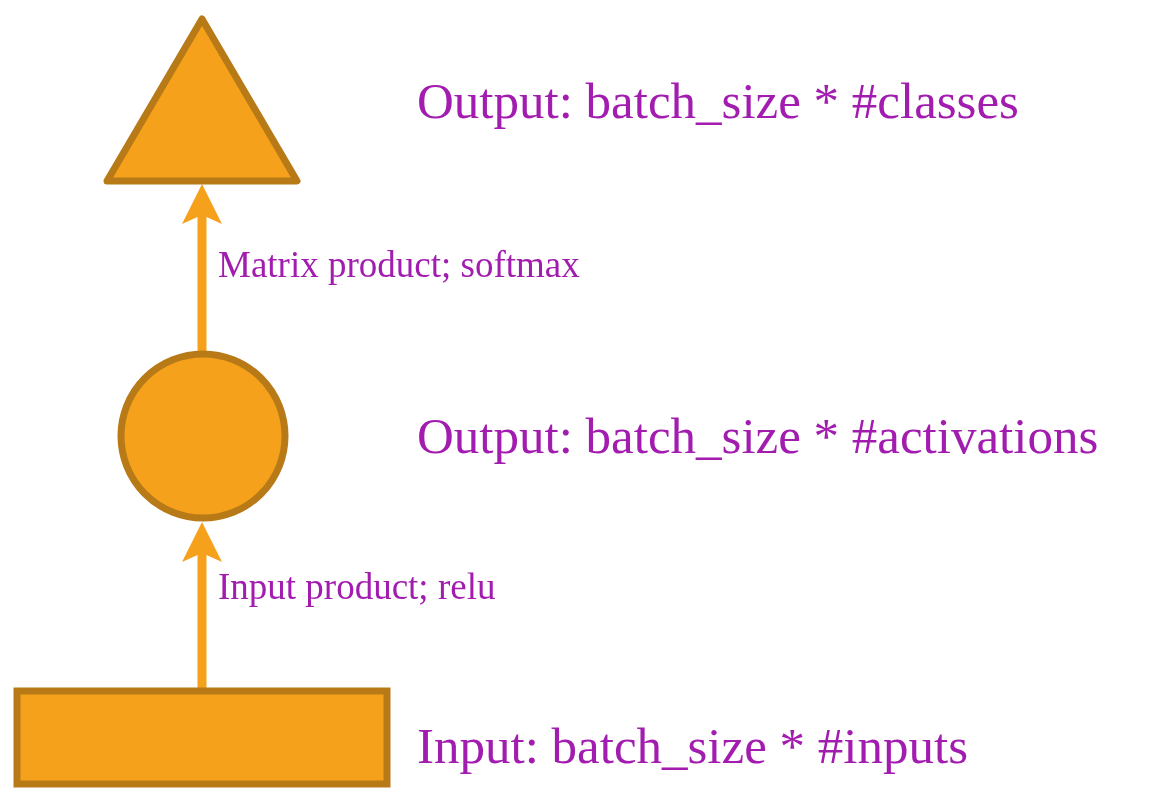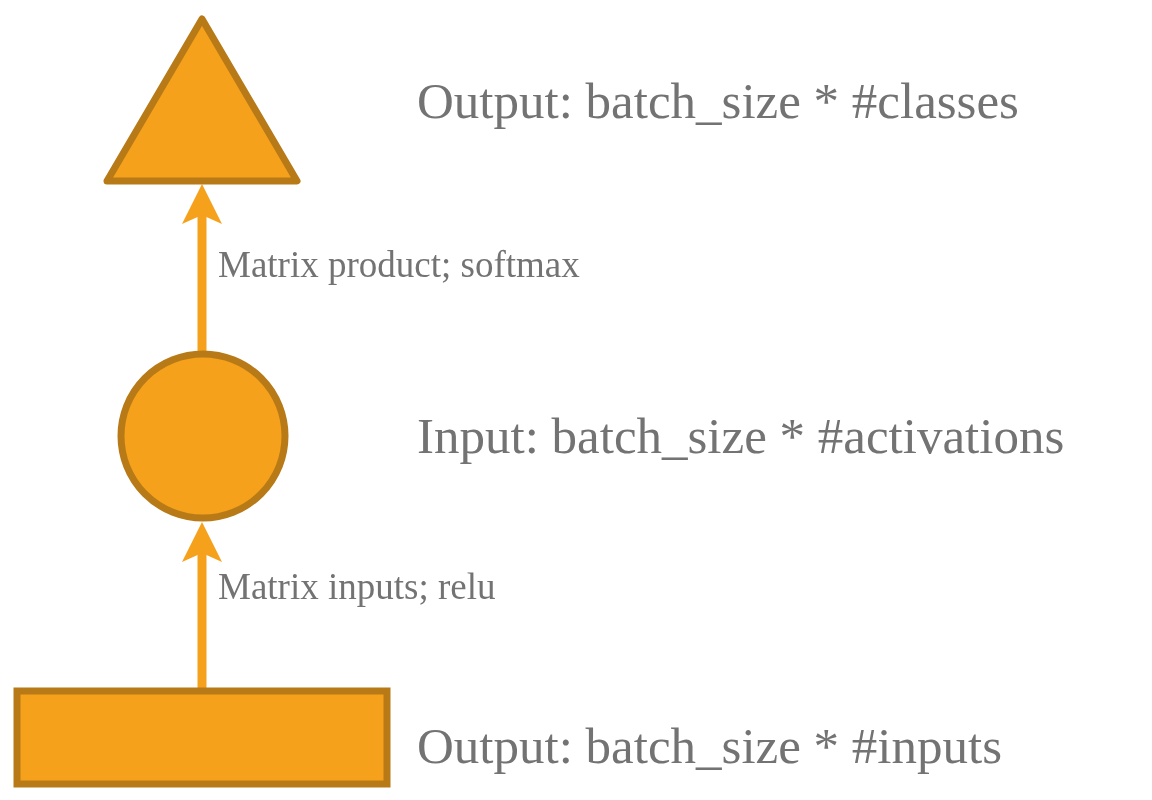--- a/index.html
+++ b/index.html
@@ -22,21 +22,21 @@
     position: absolute;
     left: 0;
     top: 0;
     width: 1152px;
     height: 800px;
   }
 
   
   .label {
     position: absolute;
-    color: #737373;
+    color: #a21caf;
     white-space: nowrap;
     line-height: 1;
   }
   .label-node {
     font-family: "Liberation Serif", "DejaVu Serif", serif;
     font-style: normal;
     font-weight: 400;
     font-size: 51px;
   }
   .label-edge {
@@ -70,21 +70,21 @@
 
     <polygon points="202,19 297,181 107,181" fill="#F5A11C" stroke="#B87A17" stroke-width="7" stroke-linejoin="round"></polygon>
 
     <circle cx="203" cy="436" r="82" fill="#F5A11C" stroke="#B87A17" stroke-width="7"></circle>
 
     <rect x="17" y="691" width="370" height="93" fill="#F5A11C" stroke="#B87A17" stroke-width="7"></rect>
   </svg>
 
   <div class="label label-node" id="label-output">Output: batch_size * #classes</div>
 
-  <div class="label label-node" id="label-hidden">Input: batch_size * #activations</div>
+  <div class="label label-node" id="label-hidden">Output: batch_size * #activations</div>
 
-  <div class="label label-node" id="label-input">Output: batch_size * #inputs</div>
+  <div class="label label-node" id="label-input">Input: batch_size * #inputs</div>
 
   <div class="label label-edge" id="label-softmax">Matrix product; softmax</div>
 
-  <div class="label label-edge" id="label-relu">Matrix inputs; relu</div>
+  <div class="label label-edge" id="label-relu">Input product; relu</div>
 
 </div>
 
 </body></html>

